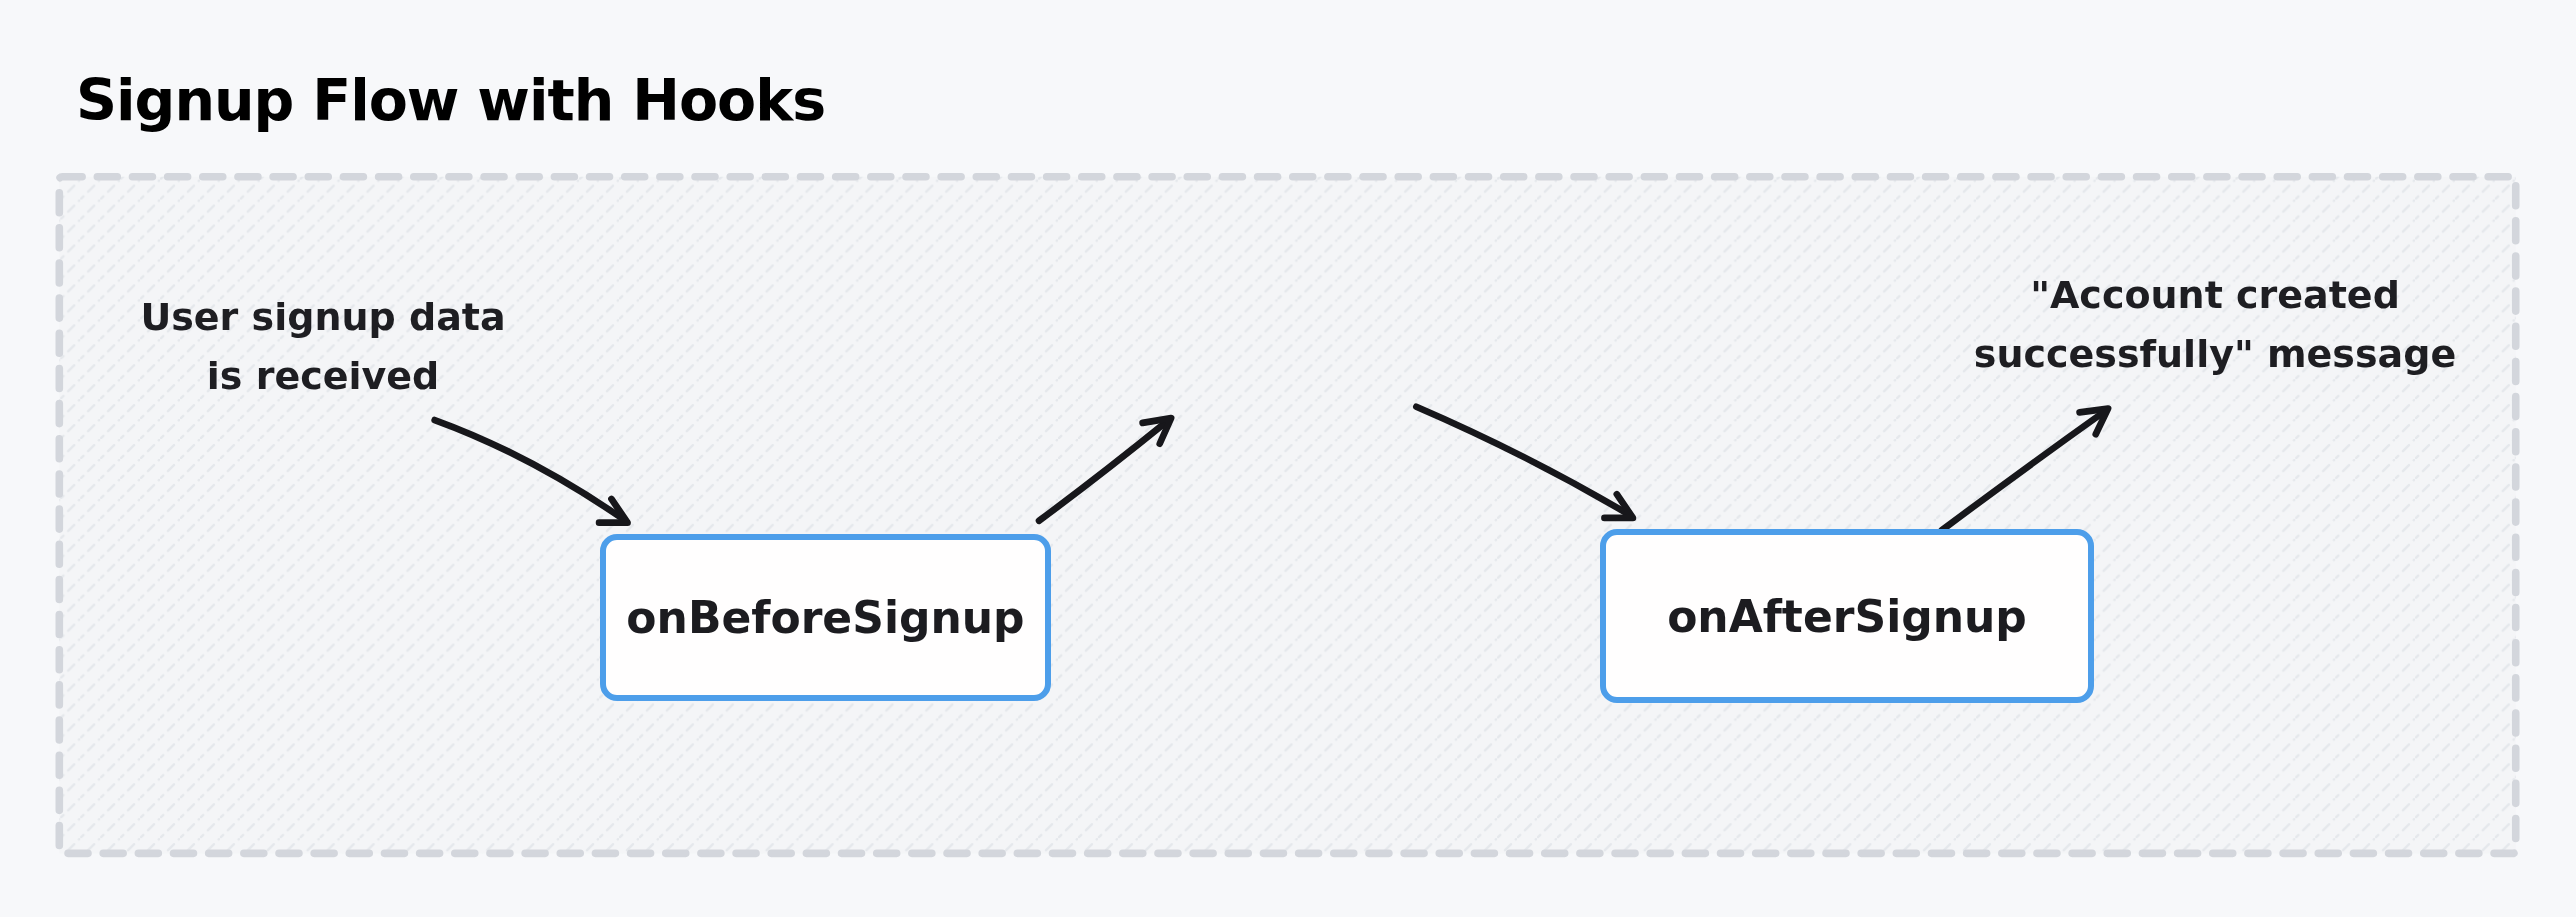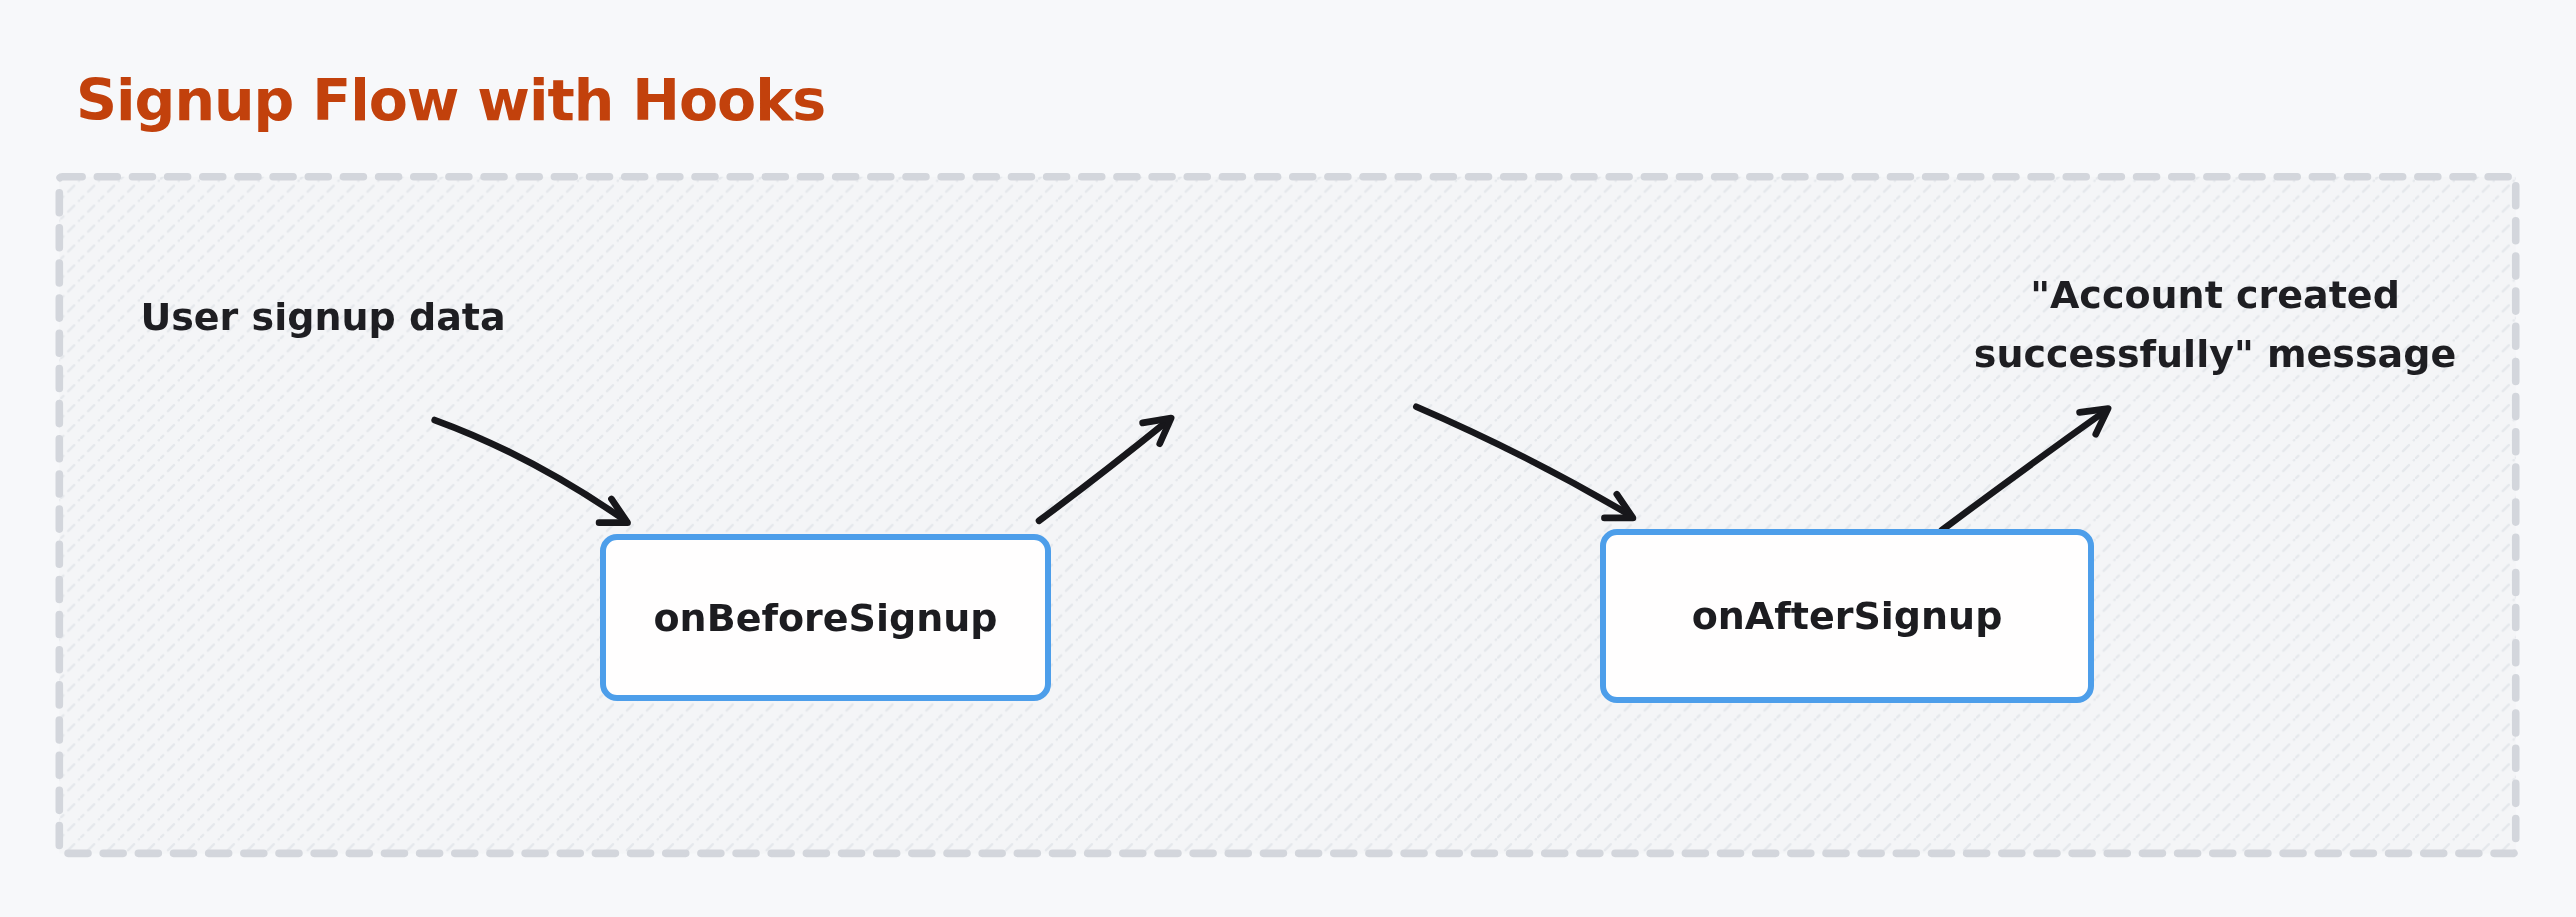--- a/index.html
+++ b/index.html
@@ -15,21 +15,21 @@
     color: #1e1e22;
   }
 
   .page-title {
     position: absolute;
     left: 76px;
     top: 67px;
     font-size: 57px;
     font-weight: 700;
     letter-spacing: -1px;
-    color: #c2410c;
+    color: #000000;
     white-space: nowrap;
   }
 
   .connector-layer {
     position: absolute;
     left: 0; top: 0;
     width: 2576px;
     height: 917px;
   }
 
@@ -47,21 +47,21 @@
   .label-message { left: 1911px; top: 266px; width: 608px; }
 
   .hook-node {
     position: absolute;
     background: #fffefe;
     border: 6.7px solid #4d9eea;
     border-radius: 17px;
     display: flex;
     align-items: center;
     justify-content: center;
-    font-size: 38px;
+    font-size: 44px;
     font-weight: 700;
     color: #1c1c20;
     white-space: nowrap;
   }
   .node-before { left: 600px;  top: 534px; width: 451px; height: 167px; }
   .node-after  { left: 1600px; top: 529px; width: 494px; height: 174px; }
 </style>
 </head>
 <body>
 
@@ -97,20 +97,21 @@
     </g>
 
     <g stroke="#17171b" stroke-width="7" fill="none" stroke-linecap="round" stroke-linejoin="round">
       <path d="M 2043 558 Q 2126 496 2213 434"></path>
       <path d="M 2205 457 L 2218 430 L 2188 434"></path>
     </g>
   </svg>
 
   <div class="flow-label label-input">
     <div>User signup data</div>
+    <div>is received</div>
   </div>
 
 
   <div class="flow-label label-message">
     <div>"Account created</div>
     <div>successfully" message</div>
   </div>
 
   <div class="hook-node node-before">
     <span>onBeforeSignup</span>

